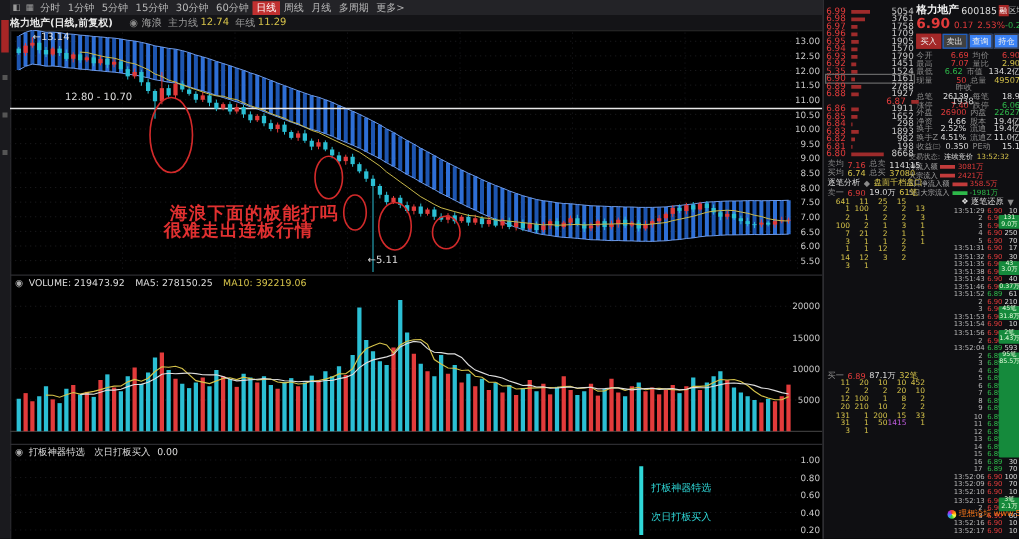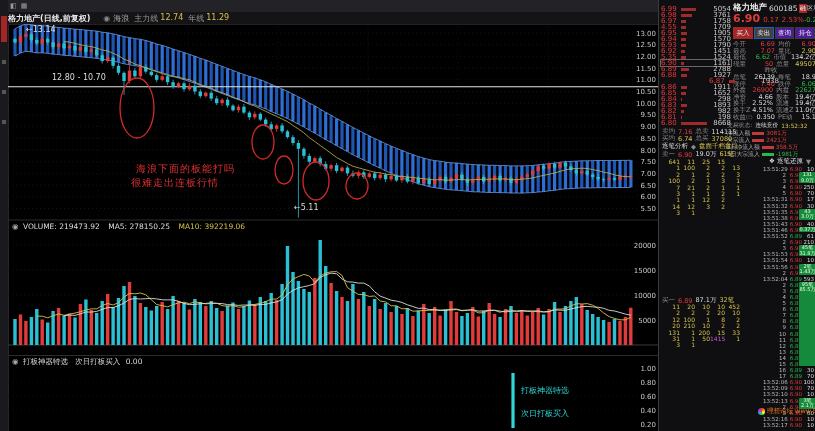--- a/index.html
+++ b/index.html
@@ -16,21 +16,21 @@
   .ttab.active{background:#c03030;color:#fff;}
   #tl-right{margin-left:auto;display:flex;}
   #tl-right span{padding:0 3px;}
   #infobar{left:8px;top:12px;width:650px;height:12px;background:#141417;display:flex;align-items:center;
     font-size:8px;white-space:nowrap;overflow:hidden;border-bottom:1px solid #222;}
   #infobar .title{color:#e8e8e8;font-weight:bold;margin-right:13px;}
   #infobar .tok-l{color:#999;margin-left:5px;}
   #infobar .tok-v{color:#d6c34a;margin-left:2px;}
   #chartsvg{left:8px;top:24px;}
   .ovl{position:absolute;font-size:8px;color:#ddd;white-space:nowrap;z-index:3;}
-  .ann{color:#e03030;font-weight:normal;font-size:10px;letter-spacing:1px;}
+  .ann{color:#e03030;font-weight:bold;font-size:14px;letter-spacing:1px;}
   #volhdr,#p2hdr{font-size:7.5px;white-space:nowrap;z-index:3;}
   #volhdr .ic,#p2hdr .ic{color:#aaa;margin-right:2px;}
   .cy{color:#2fd8d8;}
   
   #qpanel{left:658px;top:0;width:157px;height:431px;background:#0f0f12;border-left:1px solid #3a3a3e;overflow:hidden;}
   .lrow{position:absolute;left:2px;width:70px;height:6px;display:flex;align-items:center;font-size:7px;line-height:6px;white-space:nowrap;}
   .lrow .lp{width:20px;}
   .lrow .lbw{flex:1;height:3px;display:flex;align-items:center;}
   .lrow .lb{height:3px;background:#9e2b2b;}
   .lrow .lv{width:23px;text-align:right;color:#c8c8c8;}
@@ -43,21 +43,21 @@
   .srow .sv2{flex:1;text-align:right;}
   .tick-row{display:flex;font-size:5.5px;line-height:6.1px;white-space:nowrap;}
   .tick-row .tt{width:23px;color:#bbb;text-align:right;padding-right:1px;}
   .tick-row .tp{width:15px;text-align:right;}
   .tick-row .tv{width:12px;text-align:right;color:#ddd;}
   .blk{position:absolute;right:0;width:17px;background:#158a3c;color:#eaffdf;font-size:5px;
     line-height:5.6px;text-align:center;z-index:4;border-radius:1px;display:flex;flex-direction:column;justify-content:flex-start;}
   .qgrid{position:absolute;left:6px;width:80px;display:flex;flex-wrap:wrap;}
   .qgrid span{width:15px;text-align:right;font-size:6px;line-height:6.4px;}
   .btn{flex:1;height:10px;font-size:6.5px;line-height:10px;text-align:center;color:#eee;
-    border:1px solid #3a3a44;margin-right:1px;background:#4c1d95;cursor:default;}
+    border:1px solid #3a3a44;margin-right:1px;background:#3b82f6;cursor:default;}
   .btn.buy{background:#a42828;border-color:#a42828;}
   .btn.sell{background:#404040;border-color:#1f5fc4;}
   #wmark{position:absolute;left:99px;top:407px;font-size:6.5px;color:#ff7a1a;z-index:6;white-space:nowrap;display:flex;align-items:center;}
   #wmark .wm-icon{width:7px;height:7px;border-radius:50%;margin-right:2px;
     background:conic-gradient(#e33,#f90,#ff5,#3c3,#39f,#93f,#e33);}
   .frow{position:absolute;left:68px;width:89px;display:flex;align-items:center;font-size:5.8px;white-space:nowrap;overflow:hidden;}
   .frow .fl{color:#aaa;}
   .frow .fbar{width:12px;height:3px;margin:0 2px;}
   .mini{font-size:6.5px;white-space:nowrap;position:absolute;display:flex;gap:3px;align-items:center;}
 </style>
@@ -67,20 +67,33 @@
 <div id="leftstrip" class="abs">
   <div class="tag"></div>
   <div class="dot" style="top:60px"></div>
   <div class="dot" style="top:90px"></div>
   <div class="dot" style="top:120px"></div>
 </div>
 
 <div id="toolbar" class="abs">
   <span class="ico">◧</span>
   <span class="ico">▦</span>
+  <div id="tl-tabs" style="display:flex">
+      <span class="ttab">分时</span>
+      <span class="ttab">1分钟</span>
+      <span class="ttab">5分钟</span>
+      <span class="ttab">15分钟</span>
+      <span class="ttab">30分钟</span>
+      <span class="ttab">60分钟</span>
+      <span class="ttab active">日线</span>
+      <span class="ttab">周线</span>
+      <span class="ttab">月线</span>
+      <span class="ttab">多周期</span>
+      <span class="ttab">更多&gt;</span>
+    </div>
 </div>
 
 <div id="infobar" class="abs">
   <span class="title">格力地产(日线,前复权)</span>
   <span style="color:#888">◉</span>
   <span style="color:#aaa;margin-left:3px">海浪</span>
   <span id="infobar-tokens" style="display:flex">
       <span class="tok-l">主力线</span>
       <span class="tok-v">12.74</span>
       <span class="tok-l">年线</span>
@@ -1039,21 +1052,21 @@
         <span class="lv">3761</span>
       </div>
       <div class="lrow" style="top: 18px;">
         <span class="lp r">6.97</span>
         <span class="lbw">
           <span class="lb" style="width:5px"></span>
         </span>
         <span class="lv">1758</span>
       </div>
       <div class="lrow" style="top: 24px;">
-        <span class="lp r">4.55</span>
+        <span class="lp r">6.96</span>
         <span class="lbw">
           <span class="lb" style="width:5px"></span>
         </span>
         <span class="lv">1709</span>
       </div>
       <div class="lrow" style="top: 30px;">
         <span class="lp r">6.95</span>
         <span class="lbw">
           <span class="lb" style="width:6px"></span>
         </span>

